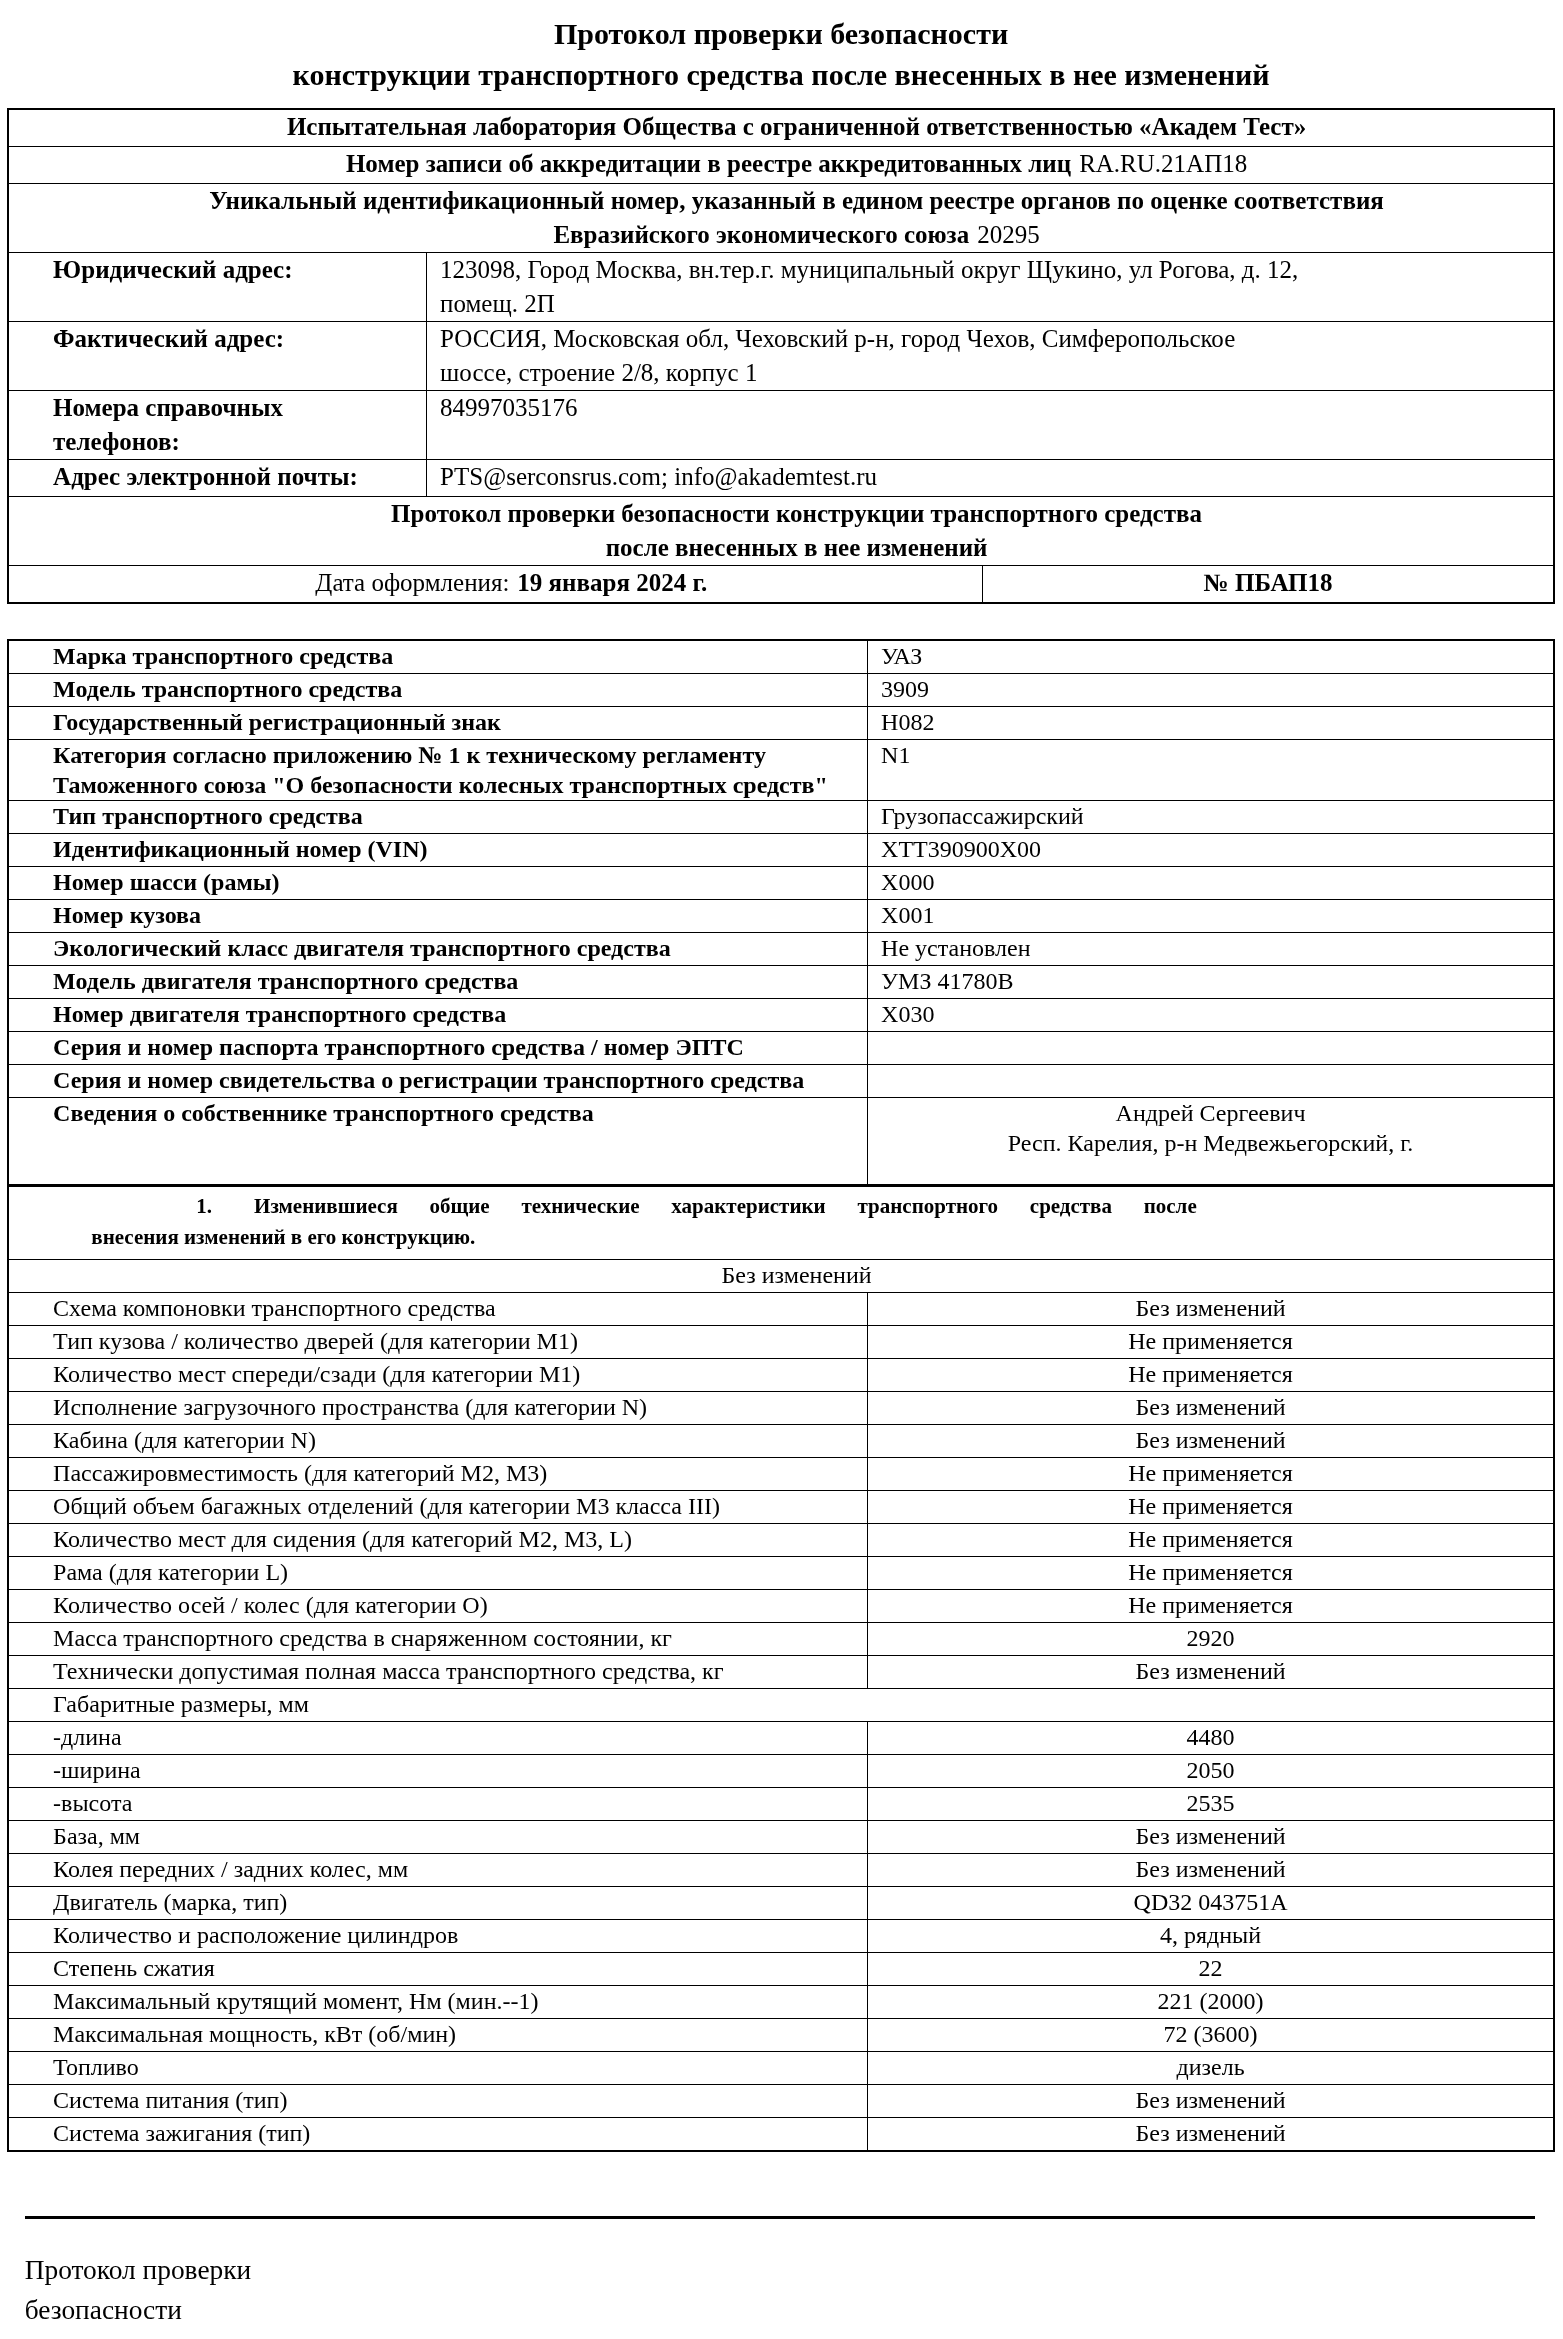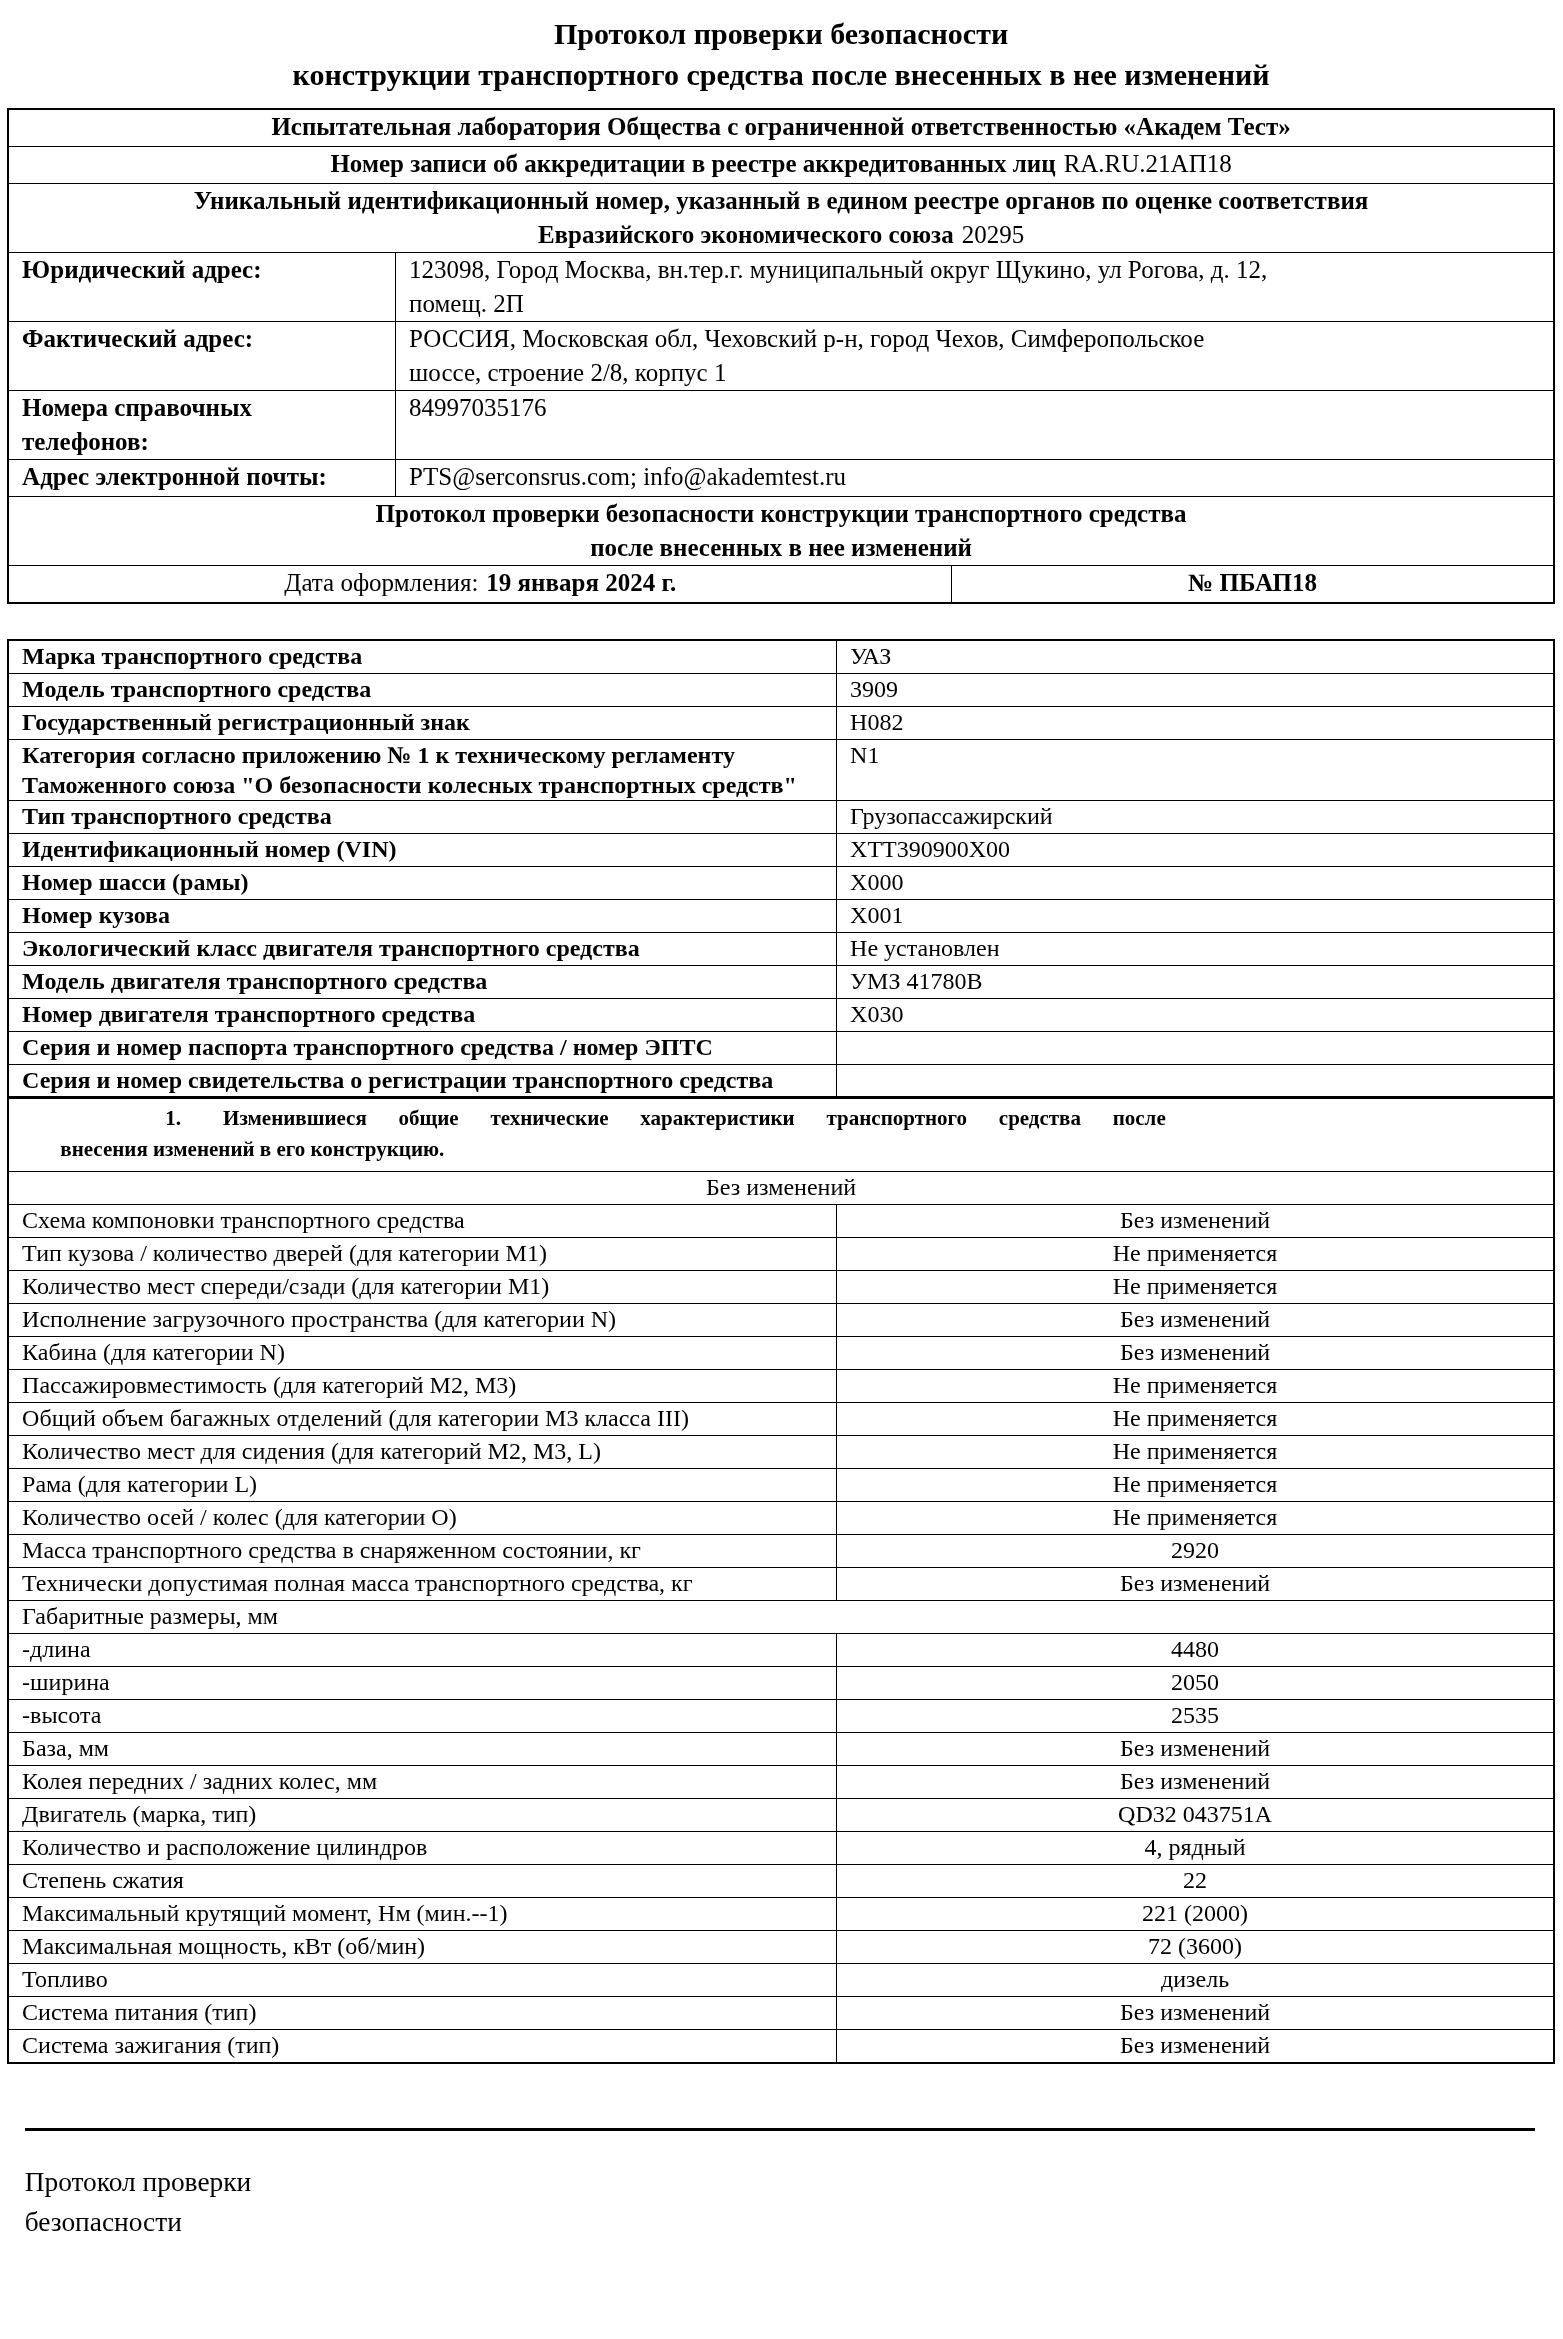--- a/index.html
+++ b/index.html
@@ -15,21 +15,21 @@
   .blk{display:block;}
 
   
   .doc-title{
     text-align:center;font-weight:bold;font-size:30px;line-height:41px;
     margin-top:5.5px;margin-bottom:12.8px;
   }
 
   
   .tbl{border:2.7px solid #000;}
-  .trow{display:flex;border-top:1.8px solid #000;align-items:stretch;}
+  .trow{display:flex;border-top:1.8px solid #000;align-items:stretch;padding-left:31px;}
   .trow:first-child{border-top:none;}
   .cell{padding:0 12.8px;}
   .c-label{border-right:1.8px solid #000;box-sizing:border-box;flex:0 0 auto;}
   .c-value{flex:1 1 auto;box-sizing:border-box;}
   .center{text-align:center;}
 
   
   .t1{font-size:25px;line-height:34px;}
   .t1 .trow{min-height:36px;}
   .t1 .full{flex:1 1 auto;box-sizing:border-box;}
@@ -169,20 +169,25 @@
       <div class="cell c-value">Х030</div>
     </div>
     <div class="trow">
       <div class="cell c-label">Серия и номер паспорта транспортного средства / номер ЭПТС</div>
       <div class="cell c-value"></div>
     </div>
     <div class="trow">
       <div class="cell c-label">Серия и номер свидетельства о регистрации транспортного средства</div>
       <div class="cell c-value"></div>
     </div>
+    <div class="trow owner-row">
+      <div class="cell c-label">Сведения о собственнике транспортного средства</div>
+      <div class="cell c-value pre">Андрей Сергеевич
+Респ. Карелия, р-н Медвежьегорский, г.</div>
+    </div>
   </div>
 
   <div class="tbl t3">
     <div class="trow">
       <div class="sec-head">
         <span class="h-line1"><span class="h-num">1.</span><span>Изменившиеся общие технические характеристики транспортного средства после</span></span>
         <span class="h-line2">внесения изменений в его конструкцию.</span>
       </div>
     </div>
     <div class="trow">

